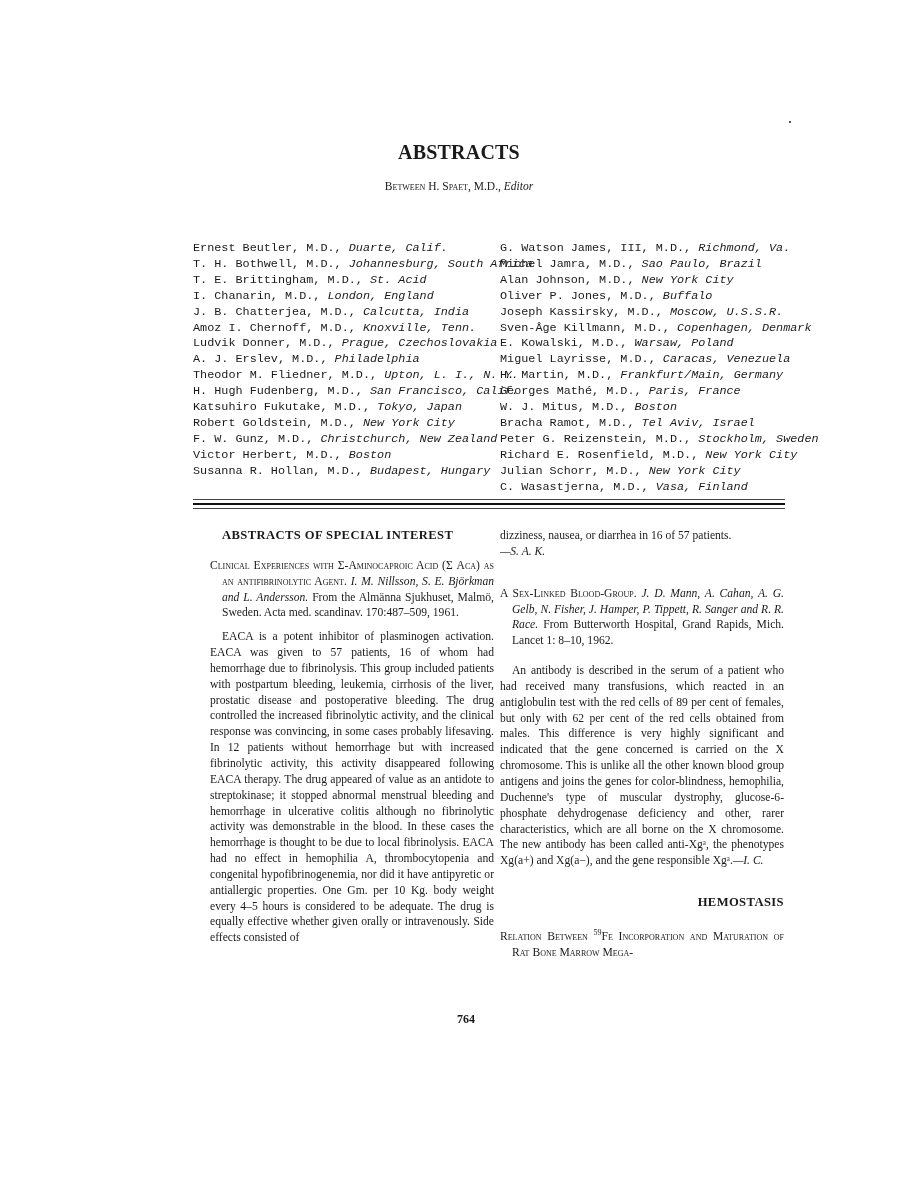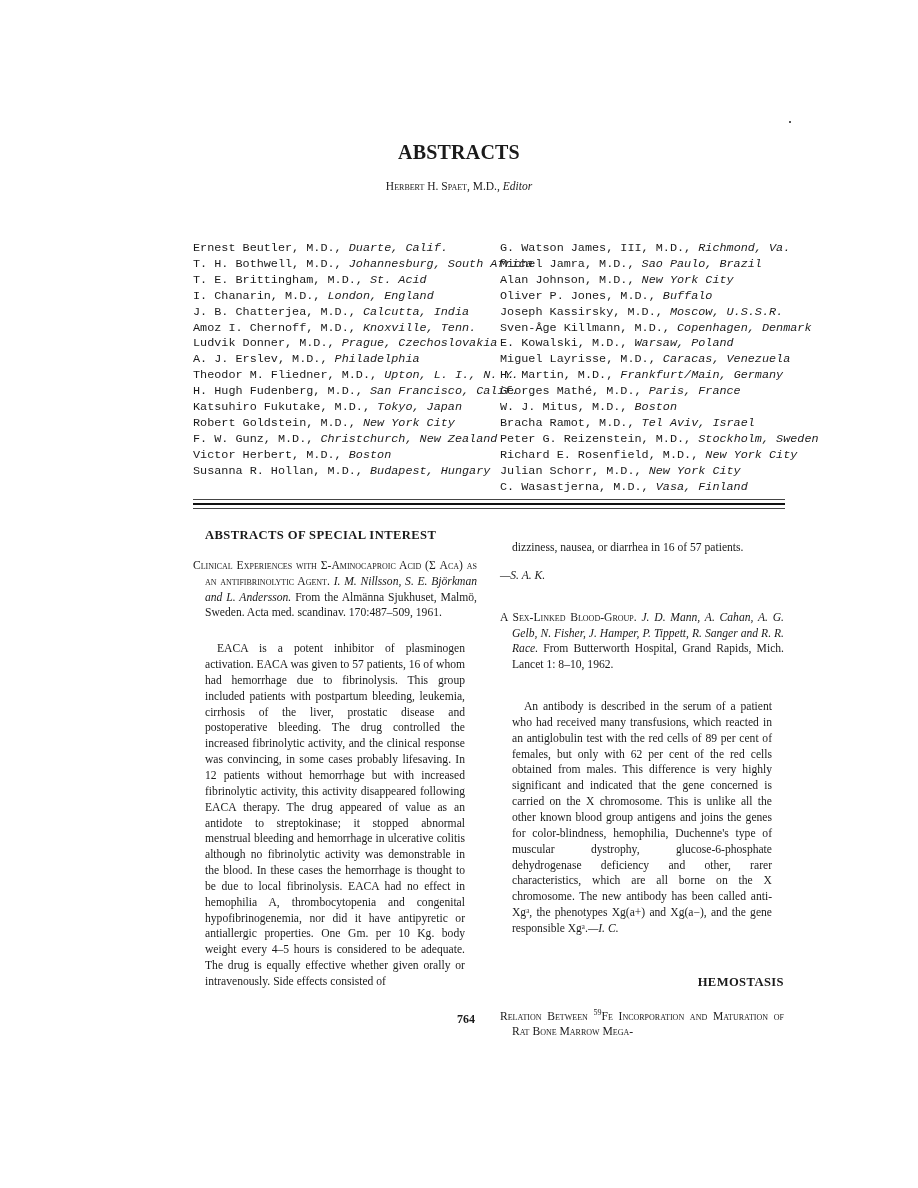--- a/index.html
+++ b/index.html
@@ -32,46 +32,46 @@
   .abstracters.left { left: 193px; width: 300px; }
   .abstracters.right { left: 500px; width: 300px; }
   .abstracters .row { white-space: nowrap; font-family: Liberation Mono, monospace; }
 
   .triple { position: absolute; left: 193px; width: 592px; top: 499px; }
   .triple .l1 { height: 1px; background: #444; margin-bottom: 3px; }
   .triple .l2 { height: 2px; background: #111; margin-bottom: 3px; }
   .triple .l3 { height: 1px; background: #444; }
 
   .col { position: absolute; top: 528px; width: 284px; font-size: 11.6px; line-height: 15.85px; }
-  .col.left { left: 193px; font-family: Liberation Serif, serif; }
+  .col.left { left: 210px; font-family: Liberation Serif, serif; }
   .col.right { left: 500px; }
 
   .section-head { font-weight: bold; font-size: 12.6px; letter-spacing: 0.4px; text-align: right; }
   .left .section-head { text-align: left; padding-left: 12px; }
-  .p { text-align: justify; margin: 12px; }
+  .p { text-align: justify; margin: 0; }
   .indent { text-indent: 12px; }
   .hanging { padding-left: 12px; text-indent: -12px; text-align: justify; }
   .gap-s { height: 8px; }
   .gap-m { height: 14px; }
   .gap-l { height: 26px; }
 
   .page-num {
     position: absolute; left: 7px; width: 918px; top: 1012px; text-align: center;
     font-weight: bold; font-size: 12px;
   }
 </style>
 </head>
 <body>
 
 <div class="page">
   <div class="speck"></div>
 
   <div class="title">ABSTRACTS</div>
   <div class="editor">
-    <span class="sc">Herbert H. Spaet</span><span>, M.D., </span><span class="it">Editor</span>
+    <span class="sc">Between H. Spaet</span><span>, M.D., </span><span class="it">Editor</span>
   </div>
 
 
   <div class="abstracters left">
     <div class="row"><span>Ernest Beutler, M.D., </span><span class="it">Duarte, Calif.</span></div>
     <div class="row"><span>T. H. Bothwell, M.D., </span><span class="it">Johannesburg, South Africa</span></div>
     <div class="row"><span>T. E. Brittingham, M.D., </span><span class="it">St. Acid</span></div>
     <div class="row"><span>I. Chanarin, M.D., </span><span class="it">London, England</span></div>
     <div class="row"><span>J. B. Chatterjea, M.D., </span><span class="it">Calcutta, India</span></div>
     <div class="row"><span>Amoz I. Chernoff, M.D., </span><span class="it">Knoxville, Tenn.</span></div>

